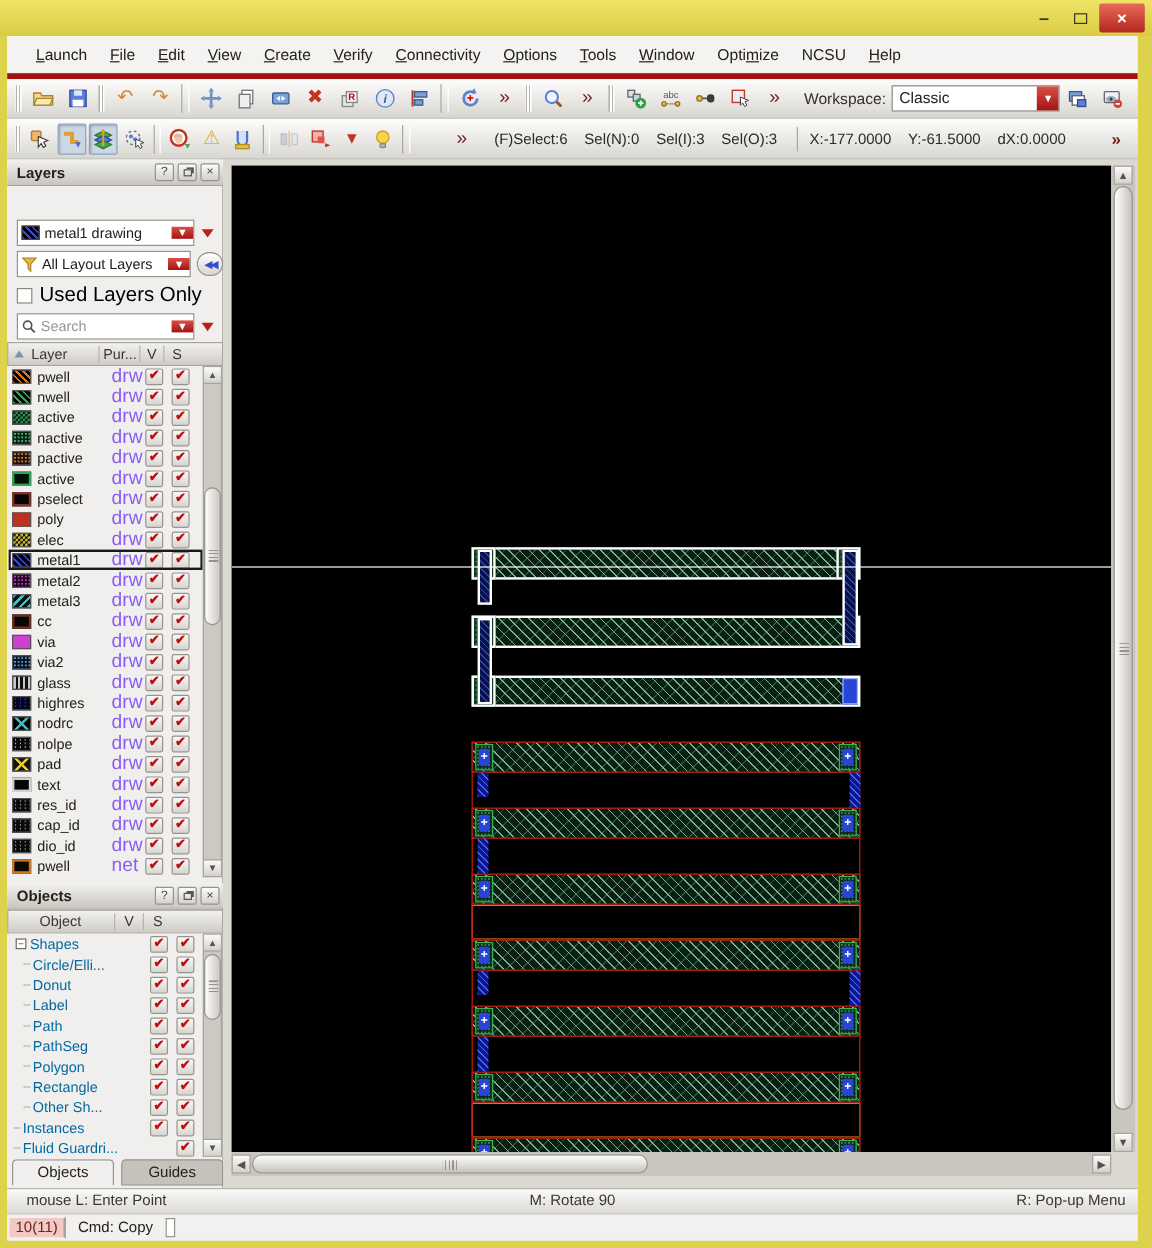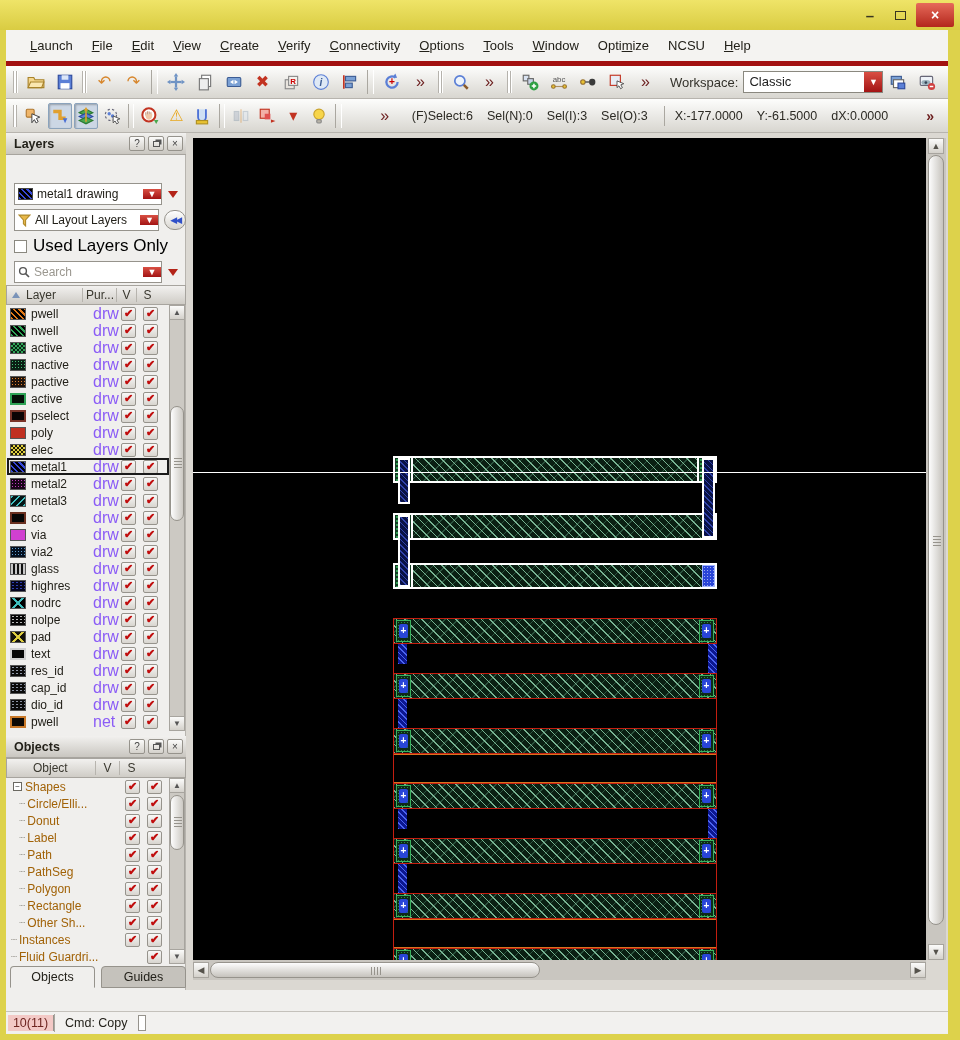--- a/index.html
+++ b/index.html
@@ -98,21 +98,21 @@
   .sthumb { position:absolute; left:0; width:14px; background:linear-gradient(90deg,#fdfdfd,#ccc9c3);
     border:1px solid #96938c; border-radius:7px; }
   .sgrip { position:absolute; left:3px; width:8px; height:12px;
     background:repeating-linear-gradient(#96938c 0 1px,transparent 1px 3px); }
 
   
   .orow { display:flex; align-items:center; height:17px; padding-left:4px; }
   .otwig { color:#8a877f; font-size:10px; margin-right:2px; white-space:pre; }
   .oexp { width:9px; height:9px; border:1px solid #6a6861; background:#fff; font-size:8px; line-height:7px;
     text-align:center; color:#333; margin-right:3px; flex:none; }
-  .oname { font-size:12px; color:#a16207; flex:1; white-space:nowrap; overflow:hidden; }
+  .oname { font-size:12px; color:#0369a1; flex:1; white-space:nowrap; overflow:hidden; }
   .tabs { position:absolute; left:0; top:833px; width:180px; height:24px; display:flex; padding-left:4px; }
   .tab { width:85px; height:22px; border:1px solid #96938c; border-radius:4px 4px 0 0; font-size:12.5px;
     display:flex; align-items:center; justify-content:center; color:#23211a; }
   .tab.active { background:#f0efed; border-bottom:1px solid #f0efed; }
   .tab.inactive { background:#c5c2bc; margin-left:6px; }
 
   
   .canvaswrap { position:absolute; left:180px; top:103px; width:762px; height:857px; background:#dbd8d2; }
   .canvas { position:absolute; left:7px; top:5px; width:733px; height:822px; background:#000; overflow:hidden; }
   .canvas div { position:absolute; }
@@ -1010,20 +1010,25 @@
 
       <div class="cvs" style="left:7px; top:827px; width:733px; height:20px;">
         <div class="arr" style="left:0; top:2px; width:16px; height:16px;">◀</div>
         <div class="thumbh" style="left:17px; top:2px; width:330px; height:16px;">
           <div class="sgrip" style="left:160px; top:2px; transform:rotate(90deg);"></div>
         </div>
         <div class="arr" style="right:0; top:2px; width:16px; height:16px;">▶</div>
       </div>
     </div>
 
+    <div class="mousebar">
+      <span class="l">mouse L: Enter Point</span>
+      <span class="m">M: Rotate 90</span>
+      <span class="r">R: Pop-up Menu</span>
+    </div>
 
     <div class="promptbar">
       <div class="pcount">10(11)</div>
       <div class="pcmd">Cmd: Copy</div>
       <div class="pgrip2"></div>
     </div>
 
   </div>
 </div>
 

